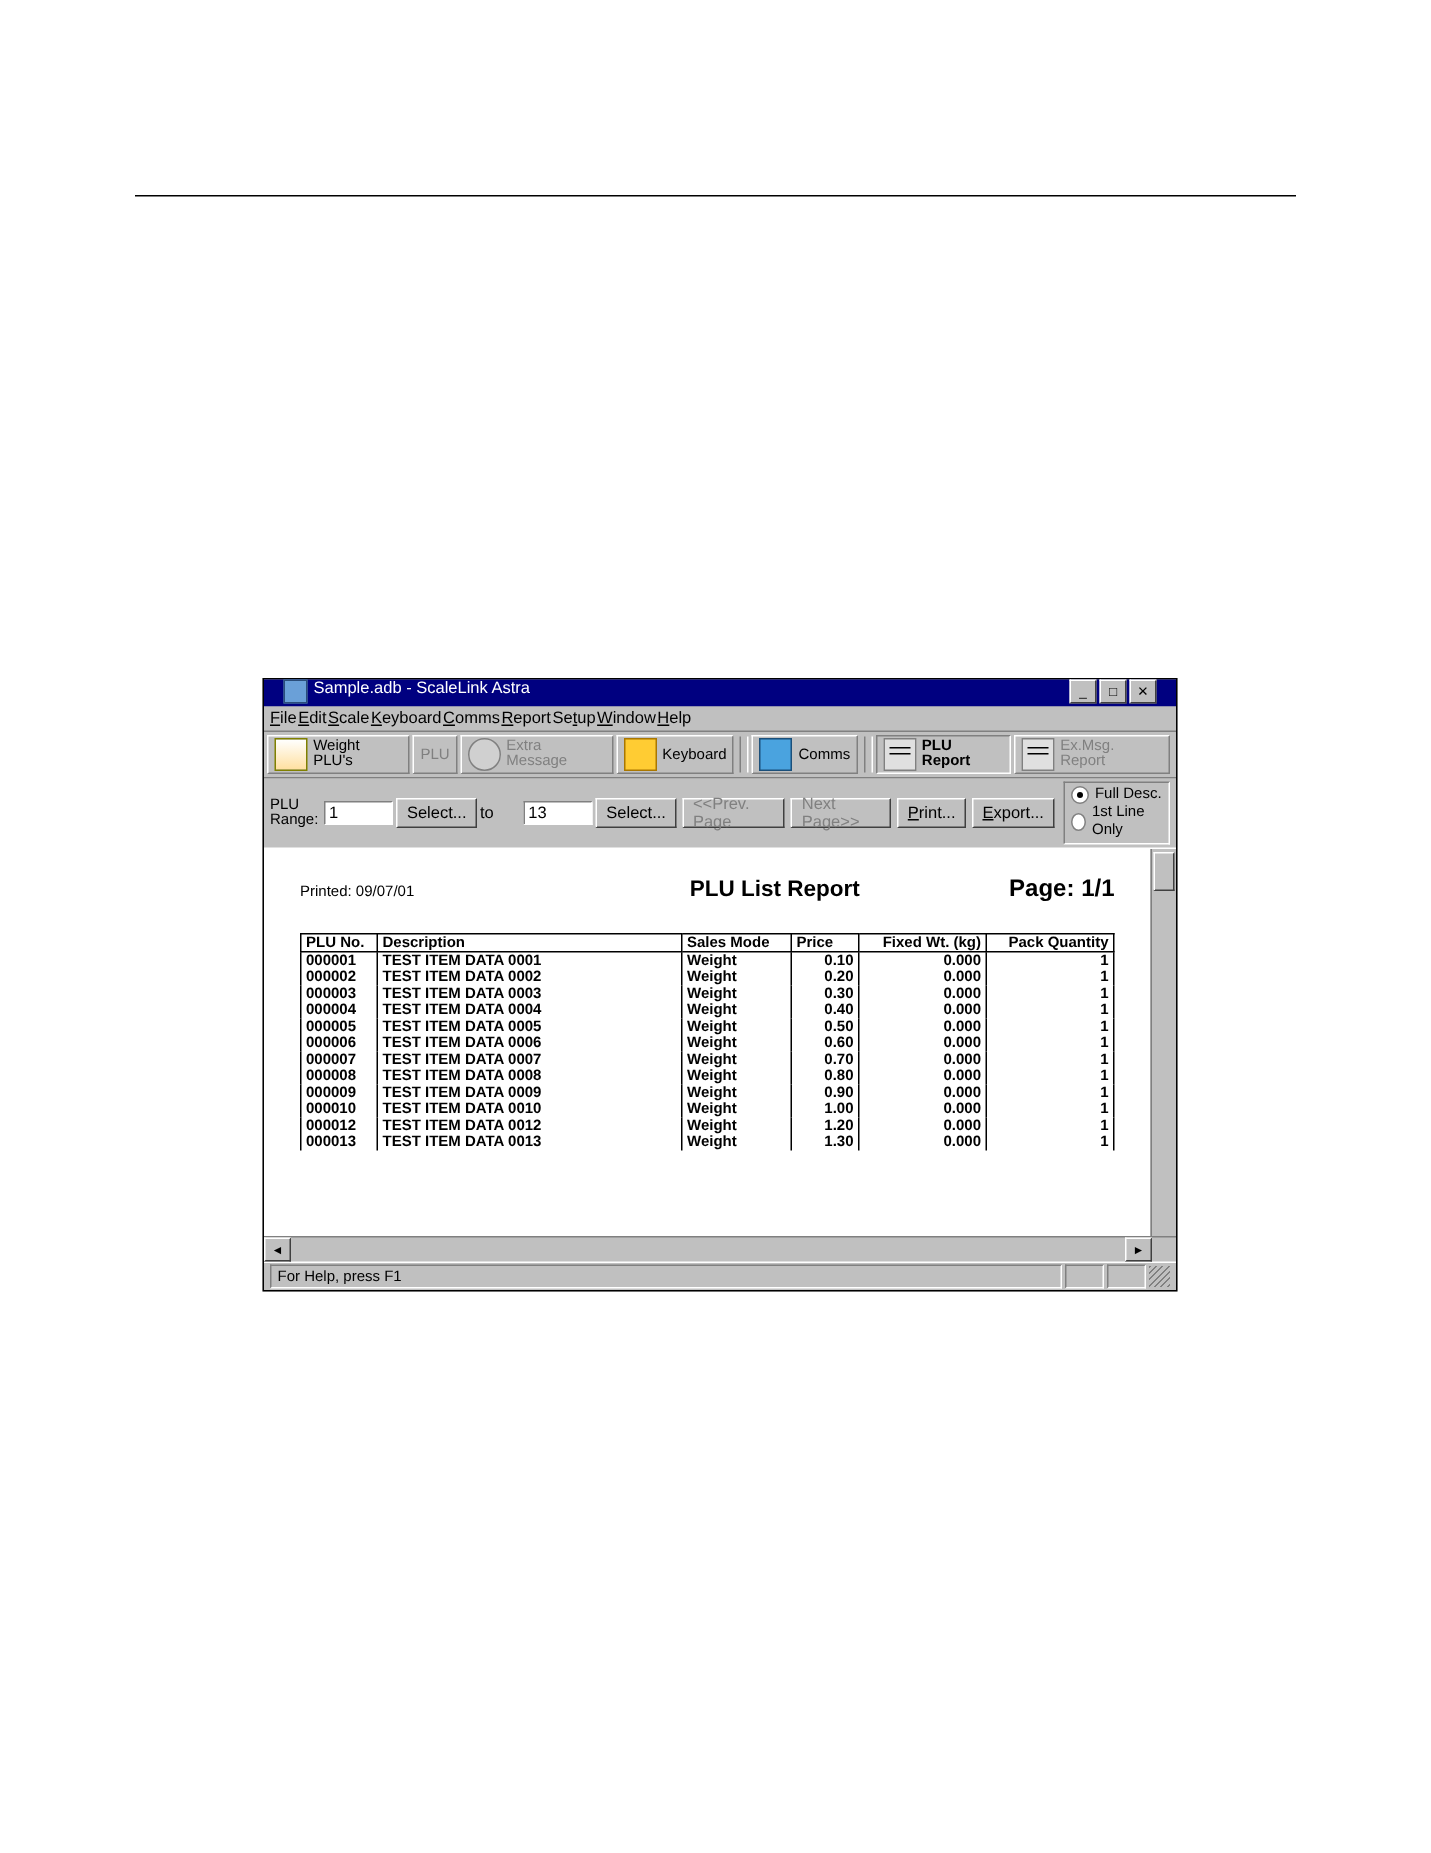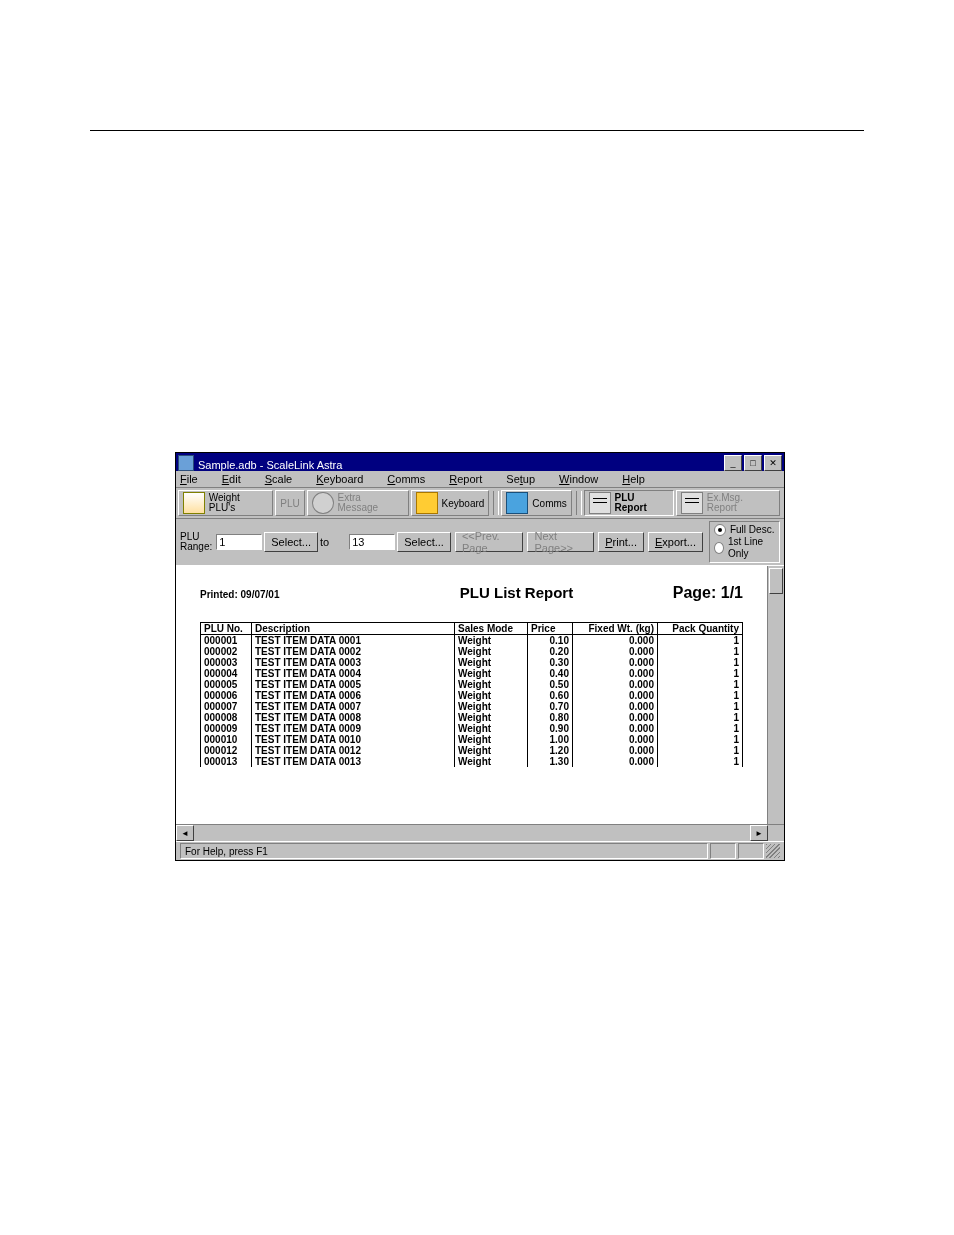--- a/index.html
+++ b/index.html
@@ -1,25 +1,25 @@
 <!DOCTYPE html>
 <html><head>
 <meta charset="utf-8">
 <style>
   html,body{margin:0;padding:0;background:#fff;font-family:"MS Sans Serif",Tahoma,Arial,sans-serif;font-size:11px;color:#000}
   .page{width:954px;height:1235px;position:relative}
   .hr{border-top:1px solid #000;position:absolute;left:90px;right:90px;top:130px}
   .win{position:absolute;left:175px;top:452px;width:608px;border:1px solid #000;background:#c0c0c0}
   
-  .titlebar{background:#000080;color:#fff;display:flex;align-items:flex-end;height:18px;padding:0 2px}
+  .titlebar{background:#000080;color:#fff;display:flex;align-items:flex-start;height:18px;padding:0 13px}
   .titlebar .t-icon{width:14px;height:14px;background:#6aa0d8;border:1px solid #2a4d7a;margin-right:4px}
   .titlebar .title{flex:1 1 auto;font-size:11px}
   .winbtn{width:16px;height:14px;background:#c0c0c0;border:1px solid #fff;border-right-color:#404040;border-bottom-color:#404040;margin-left:2px;display:flex;align-items:center;justify-content:center;font-size:9px;font-family:Arial;color:#000}
   
-  .menubar{background:#c0c0c0;padding:2px 4px;border-bottom:1px solid #808080;display:flex;gap:24px}
+  .menubar{background:#c0c0c0;padding:2px 4px;border-bottom:1px solid #808080;display:flex;gap:1px}
   .menubar span{font-size:11px}
   .menubar span u{text-decoration:underline}
   
   .toolbar1{background:#c0c0c0;padding:2px;display:flex;align-items:center;border-bottom:1px solid #808080}
   .tbtn{height:24px;display:flex;align-items:center;padding:0 4px;border:1px solid #fff;border-right-color:#808080;border-bottom-color:#808080;background:#c0c0c0;margin-right:2px;font-size:10px}
   .tbtn.sel{border:1px solid #808080;border-right-color:#fff;border-bottom-color:#fff}
   .tbtn .icon{width:20px;height:20px;margin-right:4px;display:inline-block}
   .icon.depts{background:linear-gradient(#fff,#ffe0a0);border:1px solid #808000}
   .icon.extra{border-radius:50%;background:#d0d0d0;border:1px solid #808080}
   .icon.kbd{background:#ffcc33;border:1px solid #aa7700}
@@ -41,21 +41,21 @@
   .rad{display:flex;align-items:center;gap:4px}
   .rad .dot{width:10px;height:10px;border-radius:50%;border:1px solid #808080;background:#fff;display:inline-flex;align-items:center;justify-content:center}
   .rad .dot.on::after{content:"";width:4px;height:4px;border-radius:50%;background:#000}
   
   .bodyarea{display:flex;background:#c0c0c0}
   .report{flex:1 1 auto;background:#fff;margin:0;position:relative;height:258px;overflow:hidden}
   .vscroll{width:16px;background:#c0c0c0;border-left:1px solid #808080;position:relative}
   .vscroll .thumb{position:absolute;left:1px;right:1px;top:2px;height:24px;background:#c0c0c0;border:1px solid #fff;border-right-color:#404040;border-bottom-color:#404040}
   .report-inner{padding:18px 24px 0 24px}
   .report-head{display:flex;align-items:baseline;margin-bottom:20px}
-  .report-head .printed{font-size:10px;font-weight:bold;width:170px}
+  .report-head .printed{font-size:10px;font-weight:normal;width:170px}
   .report-head .title{flex:1;text-align:center;font-size:15px;font-weight:bold}
   .report-head .page{position:static;width:auto;height:auto;font-size:16px;font-weight:bold;text-align:right;width:80px}
   table.rep{border-collapse:collapse;width:100%;font-size:10px}
   table.rep th,table.rep td{border:1px solid #000;padding:0 3px;white-space:nowrap}
   table.rep th{text-align:left;font-weight:bold}
   table.rep td{font-weight:bold;border-top:none;border-bottom:none}
   table.rep .num{text-align:right}
   table.rep td.pluno{width:44px}
   table.rep th.desc,table.rep td.desc{width:auto}
   table.rep td.mode{width:66px}

